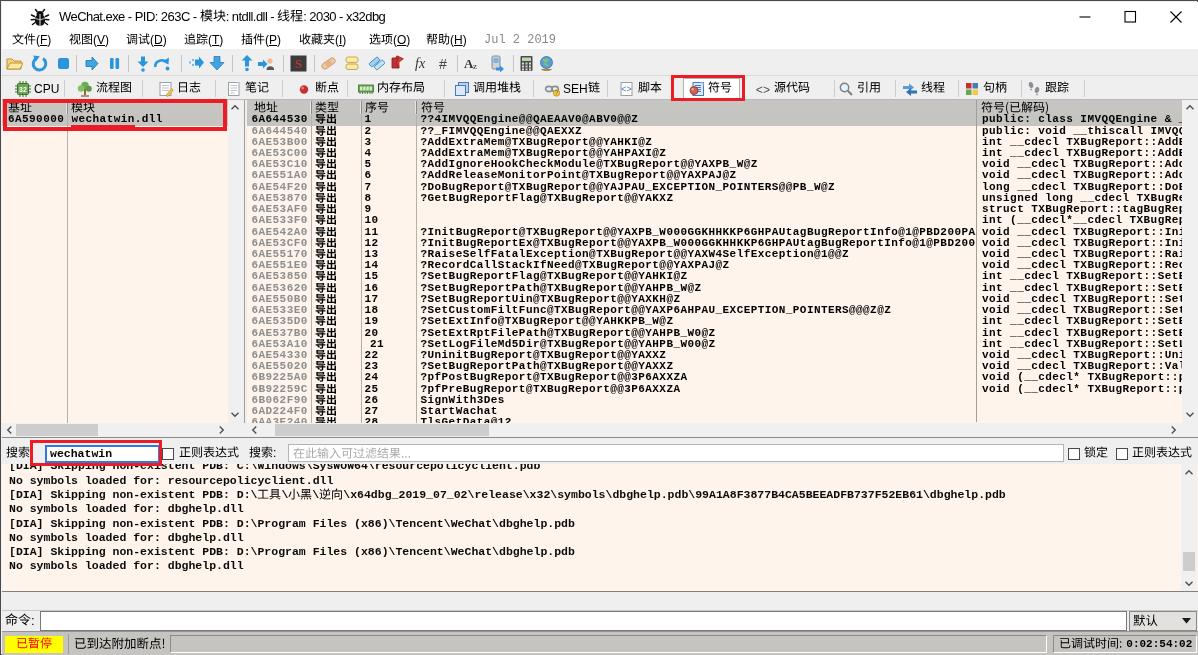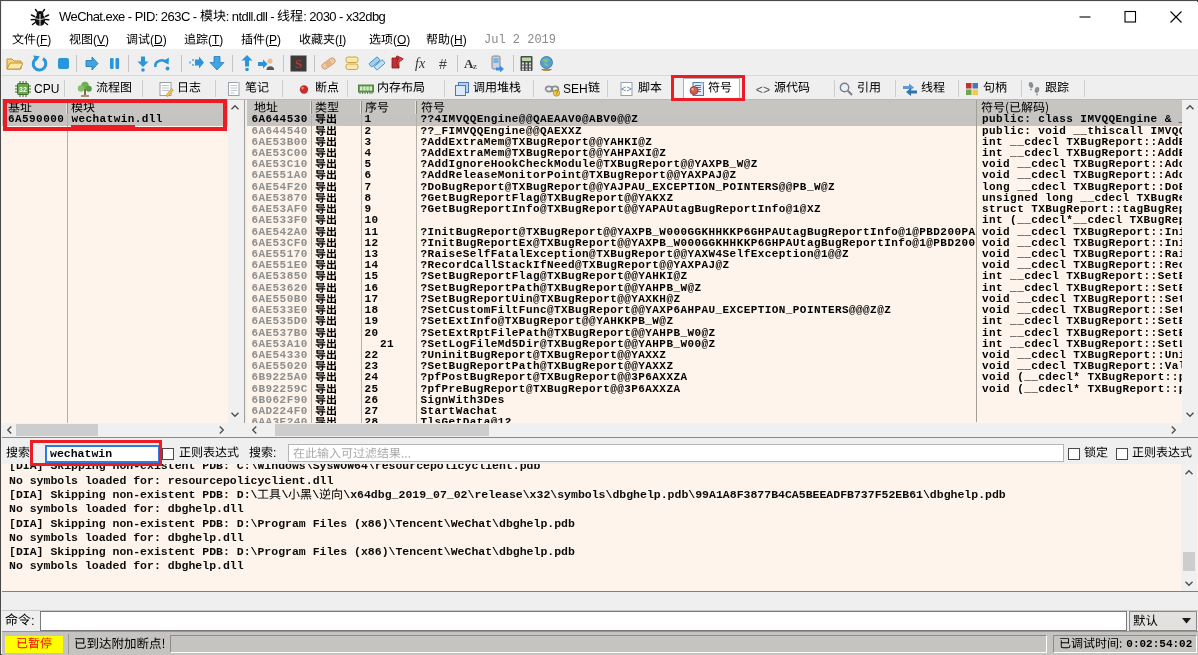--- a/index.html
+++ b/index.html
@@ -556,21 +556,20 @@
 <span class="abs" style="left:117.5px;top:0">8</span>
 <span class="abs" style="left:173.5px;top:0">?GetBugReportFlag@TXBugReport@@YAKXZ</span>
 </div>
 <div class="row tcell" style="left:0;top:104.1px;width:729px">
 <span class="abs" style="left:4.5px;top:0;color:#8e8e8e">6AE53AF0</span>
 <span class="abs" style="left:67.5px;top:-1px"><svg class="" width="22.0" height="13.0" viewBox="0 0 22.0 13.0" style="display:inline-block;vertical-align:top" fill="#000">
               <path transform="translate(0.00,9.68) scale(0.011000,-0.011000)" d="M189 155C253 108 330 38 361 -10L449 72C421 111 366 159 312 199H617V36C617 21 611 16 590 16C571 16 491 16 430 19C446 -11 464 -57 470 -89C563 -89 631 -88 678 -73C726 -58 742 -29 742 33V199H947V310H742V368H617V310H56V199H237ZM122 763V533C122 417 182 389 377 389C424 389 681 389 729 389C872 389 918 412 934 513C899 518 851 531 821 547C812 494 795 486 718 486C653 486 426 486 375 486C268 486 248 493 248 535V552H827V823H122ZM248 721H709V655H248Z"></path>
               <path transform="translate(11.00,9.68) scale(0.011000,-0.011000)" d="M85 347V-35H776V-89H910V347H776V85H563V400H870V765H736V516H563V849H430V516H264V764H137V400H430V85H220V347Z"></path>
             </svg></span>
 <span class="abs" style="left:117.5px;top:0">9</span>
-<span class="abs" style="left:173.5px;top:0">?GetBugReportInfo@TXBugReport@@YAPAUtagBugReportInfo@1@XZ</span>
 </div>
 <div class="row tcell" style="left:0;top:115.3px;width:729px">
 <span class="abs" style="left:4.5px;top:0;color:#8e8e8e">6AE533F0</span>
 <span class="abs" style="left:67.5px;top:-1px"><svg class="" width="22.0" height="13.0" viewBox="0 0 22.0 13.0" style="display:inline-block;vertical-align:top" fill="#000">
               <path transform="translate(0.00,9.68) scale(0.011000,-0.011000)" d="M189 155C253 108 330 38 361 -10L449 72C421 111 366 159 312 199H617V36C617 21 611 16 590 16C571 16 491 16 430 19C446 -11 464 -57 470 -89C563 -89 631 -88 678 -73C726 -58 742 -29 742 33V199H947V310H742V368H617V310H56V199H237ZM122 763V533C122 417 182 389 377 389C424 389 681 389 729 389C872 389 918 412 934 513C899 518 851 531 821 547C812 494 795 486 718 486C653 486 426 486 375 486C268 486 248 493 248 535V552H827V823H122ZM248 721H709V655H248Z"></path>
               <path transform="translate(11.00,9.68) scale(0.011000,-0.011000)" d="M85 347V-35H776V-89H910V347H776V85H563V400H870V765H736V516H563V849H430V516H264V764H137V400H430V85H220V347Z"></path>
             </svg></span>
 <span class="abs" style="left:117.5px;top:0">10</span>
 </div>
 <div class="row tcell" style="left:0;top:126.5px;width:729px">
@@ -662,21 +661,21 @@
             </svg></span>
 <span class="abs" style="left:117.5px;top:0">20</span>
 <span class="abs" style="left:173.5px;top:0">?SetExtRptFilePath@TXBugReport@@YAHPB_W0@Z</span>
 </div>
 <div class="row tcell" style="left:0;top:238.7px;width:729px">
 <span class="abs" style="left:4.5px;top:0;color:#8e8e8e">6AE53A10</span>
 <span class="abs" style="left:67.5px;top:-1px"><svg class="" width="22.0" height="13.0" viewBox="0 0 22.0 13.0" style="display:inline-block;vertical-align:top" fill="#000">
               <path transform="translate(0.00,9.68) scale(0.011000,-0.011000)" d="M189 155C253 108 330 38 361 -10L449 72C421 111 366 159 312 199H617V36C617 21 611 16 590 16C571 16 491 16 430 19C446 -11 464 -57 470 -89C563 -89 631 -88 678 -73C726 -58 742 -29 742 33V199H947V310H742V368H617V310H56V199H237ZM122 763V533C122 417 182 389 377 389C424 389 681 389 729 389C872 389 918 412 934 513C899 518 851 531 821 547C812 494 795 486 718 486C653 486 426 486 375 486C268 486 248 493 248 535V552H827V823H122ZM248 721H709V655H248Z"></path>
               <path transform="translate(11.00,9.68) scale(0.011000,-0.011000)" d="M85 347V-35H776V-89H910V347H776V85H563V400H870V765H736V516H563V849H430V516H264V764H137V400H430V85H220V347Z"></path>
             </svg></span>
-<span class="abs" style="left:133px;top:0">21</span>
+<span class="abs" style="left:123px;top:0">21</span>
 <span class="abs" style="left:173.5px;top:0">?SetLogFileMd5Dir@TXBugReport@@YAHPB_W00@Z</span>
 </div>
 <div class="row tcell" style="left:0;top:249.9px;width:729px">
 <span class="abs" style="left:4.5px;top:0;color:#8e8e8e">6AE54330</span>
 <span class="abs" style="left:67.5px;top:-1px"><svg class="" width="22.0" height="13.0" viewBox="0 0 22.0 13.0" style="display:inline-block;vertical-align:top" fill="#000">
               <path transform="translate(0.00,9.68) scale(0.011000,-0.011000)" d="M189 155C253 108 330 38 361 -10L449 72C421 111 366 159 312 199H617V36C617 21 611 16 590 16C571 16 491 16 430 19C446 -11 464 -57 470 -89C563 -89 631 -88 678 -73C726 -58 742 -29 742 33V199H947V310H742V368H617V310H56V199H237ZM122 763V533C122 417 182 389 377 389C424 389 681 389 729 389C872 389 918 412 934 513C899 518 851 531 821 547C812 494 795 486 718 486C653 486 426 486 375 486C268 486 248 493 248 535V552H827V823H122ZM248 721H709V655H248Z"></path>
               <path transform="translate(11.00,9.68) scale(0.011000,-0.011000)" d="M85 347V-35H776V-89H910V347H776V85H563V400H870V765H736V516H563V849H430V516H264V764H137V400H430V85H220V347Z"></path>
             </svg></span>
 <span class="abs" style="left:117.5px;top:0">22</span>
 <span class="abs" style="left:173.5px;top:0">?UninitBugReport@TXBugReport@@YAXXZ</span>

